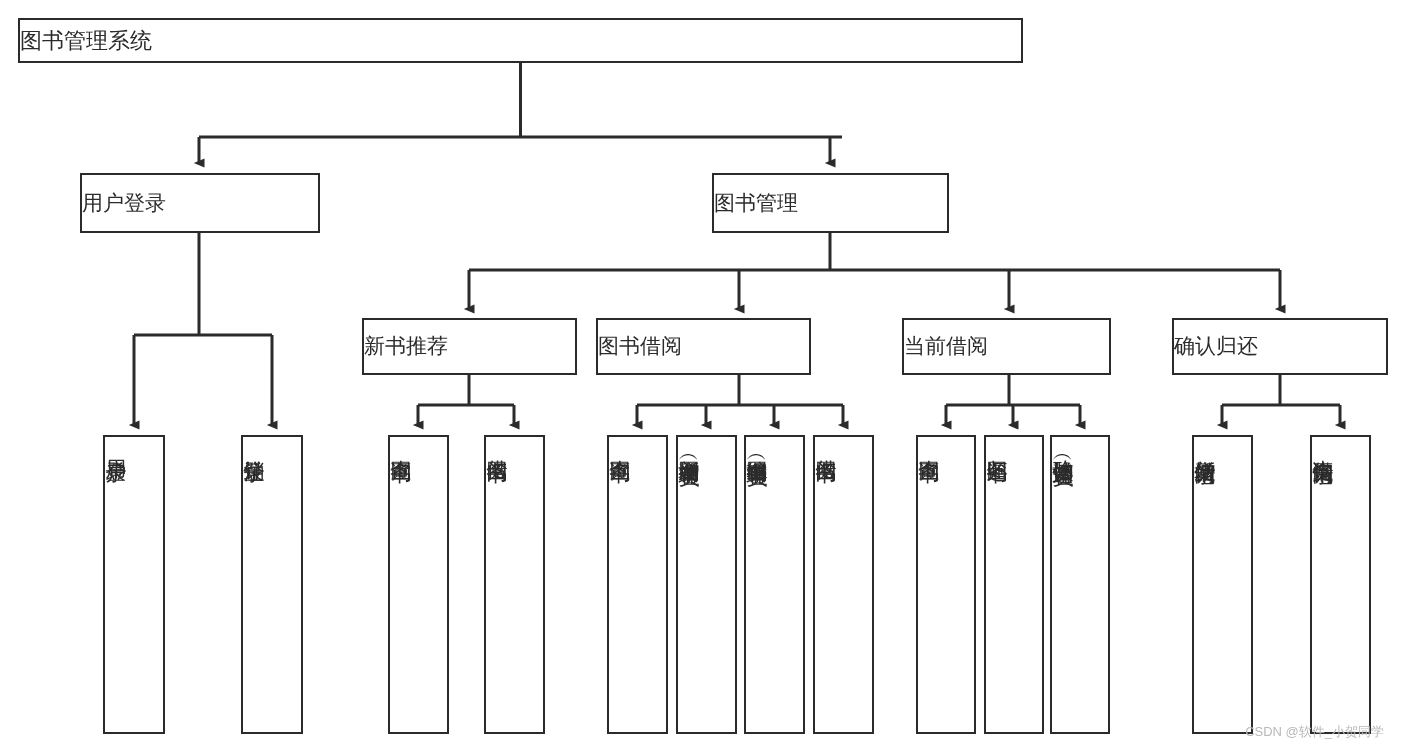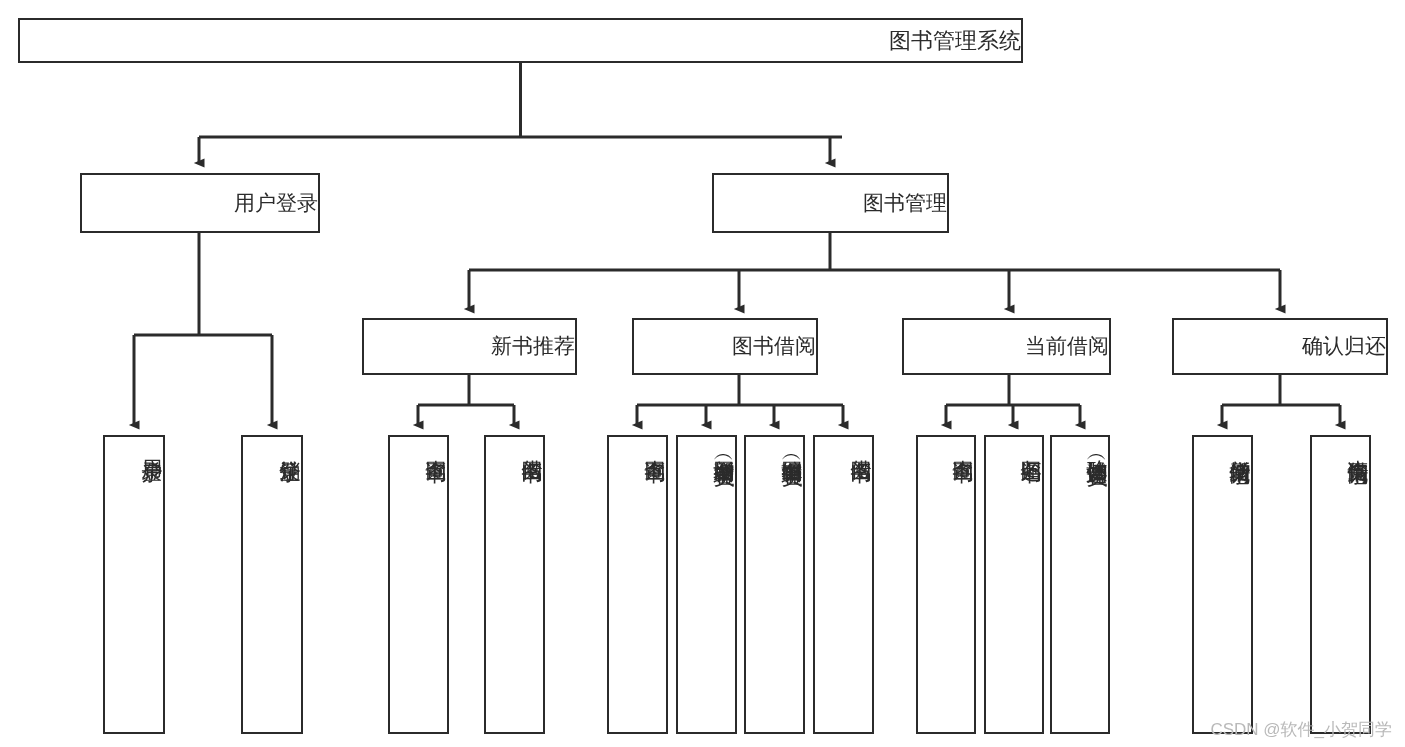--- a/index.html
+++ b/index.html
@@ -24,21 +24,21 @@
     width: 1405px;
     height: 747px;
   }
   .node {
     position: absolute;
     box-sizing: border-box;
     background: #ffffff;
     border: 2px solid #2b2b2b;
     display: flex;
     align-items: center;
-    justify-content: flex-end;
+    justify-content: flex-start;
     z-index: 2;
   }
   .node .label {
     color: #2b2b2b;
     text-align: center;
     line-height: 1.18;
     white-space: nowrap;
   }
   .node.horiz .label {
     font-size: 21px;
@@ -52,23 +52,23 @@
   }
   .node.vert .label {
     writing-mode: vertical-rl;
     text-orientation: upright;
     font-size: 21px;
     letter-spacing: 1px;
     line-height: 1.05;
   }
   .watermark {
     position: absolute;
-    right: 13px;
+    right: 21px;
     bottom: 6px;
-    font-size: 17px;
+    font-size: 13px;
     color: #b9b9b9;
     z-index: 3;
     white-space: nowrap;
     font-family: "Liberation Sans", "DejaVu Sans", sans-serif;
   }
 </style>
 </head>
 <body>
 
 <div id="canvas">
@@ -130,21 +130,21 @@
   <div class="node horiz" style="left:80px; top:173px; width:240px; height:60px;">
     <span class="label">用户登录</span>
   </div>
   <div class="node horiz" style="left:362px; top:318px; width:215px; height:57px;">
     <span class="label">新书推荐</span>
   </div>
 
   <div class="node horiz" style="left:712px; top:173px; width:237px; height:60px;">
     <span class="label">图书管理</span>
   </div>
-  <div class="node horiz" style="left:632px; top:318px; width:186px; height:57px;">
+  <div class="node horiz" style="left:596px; top:318px; width:215px; height:57px;">
     <span class="label">图书借阅</span>
   </div>
   <div class="node horiz" style="left:902px; top:318px; width:209px; height:57px;">
     <span class="label">当前借阅</span>
   </div>
   <div class="node horiz" style="left:1172px; top:318px; width:216px; height:57px;">
     <span class="label">确认归还</span>
   </div>
 
   <div class="node vert" style="left:103px; top:435px; width:62px; height:299px;">

